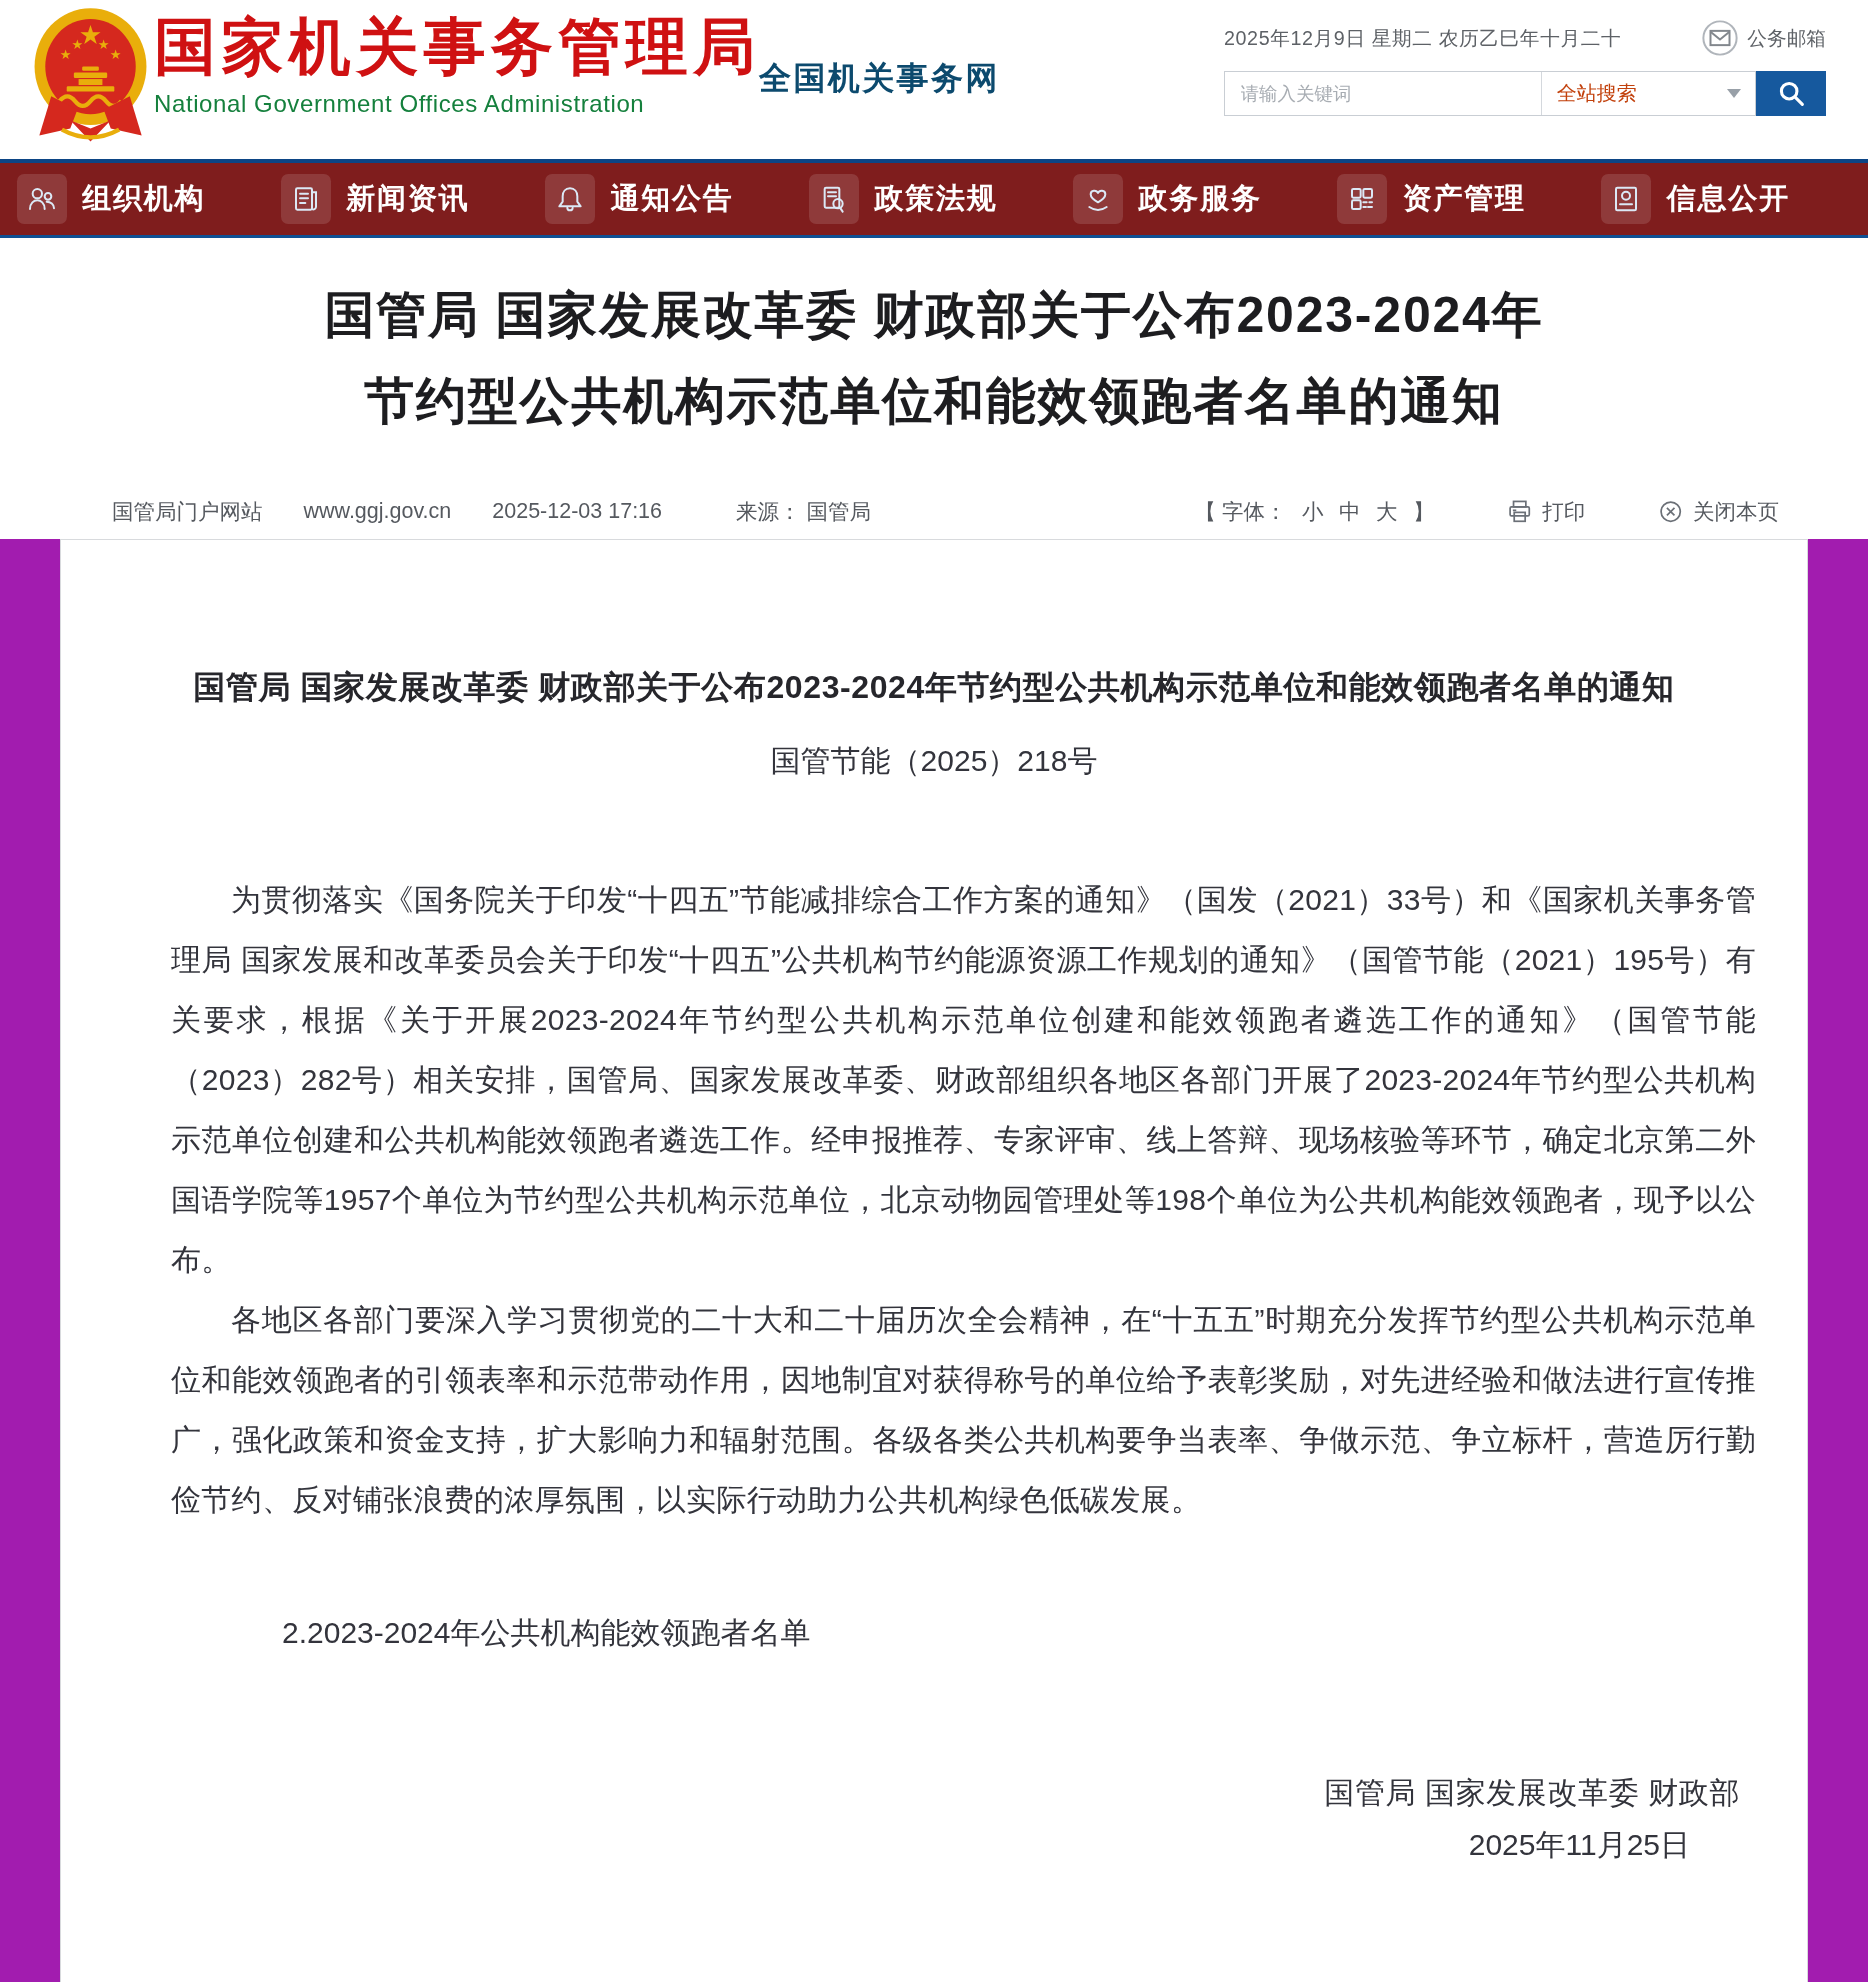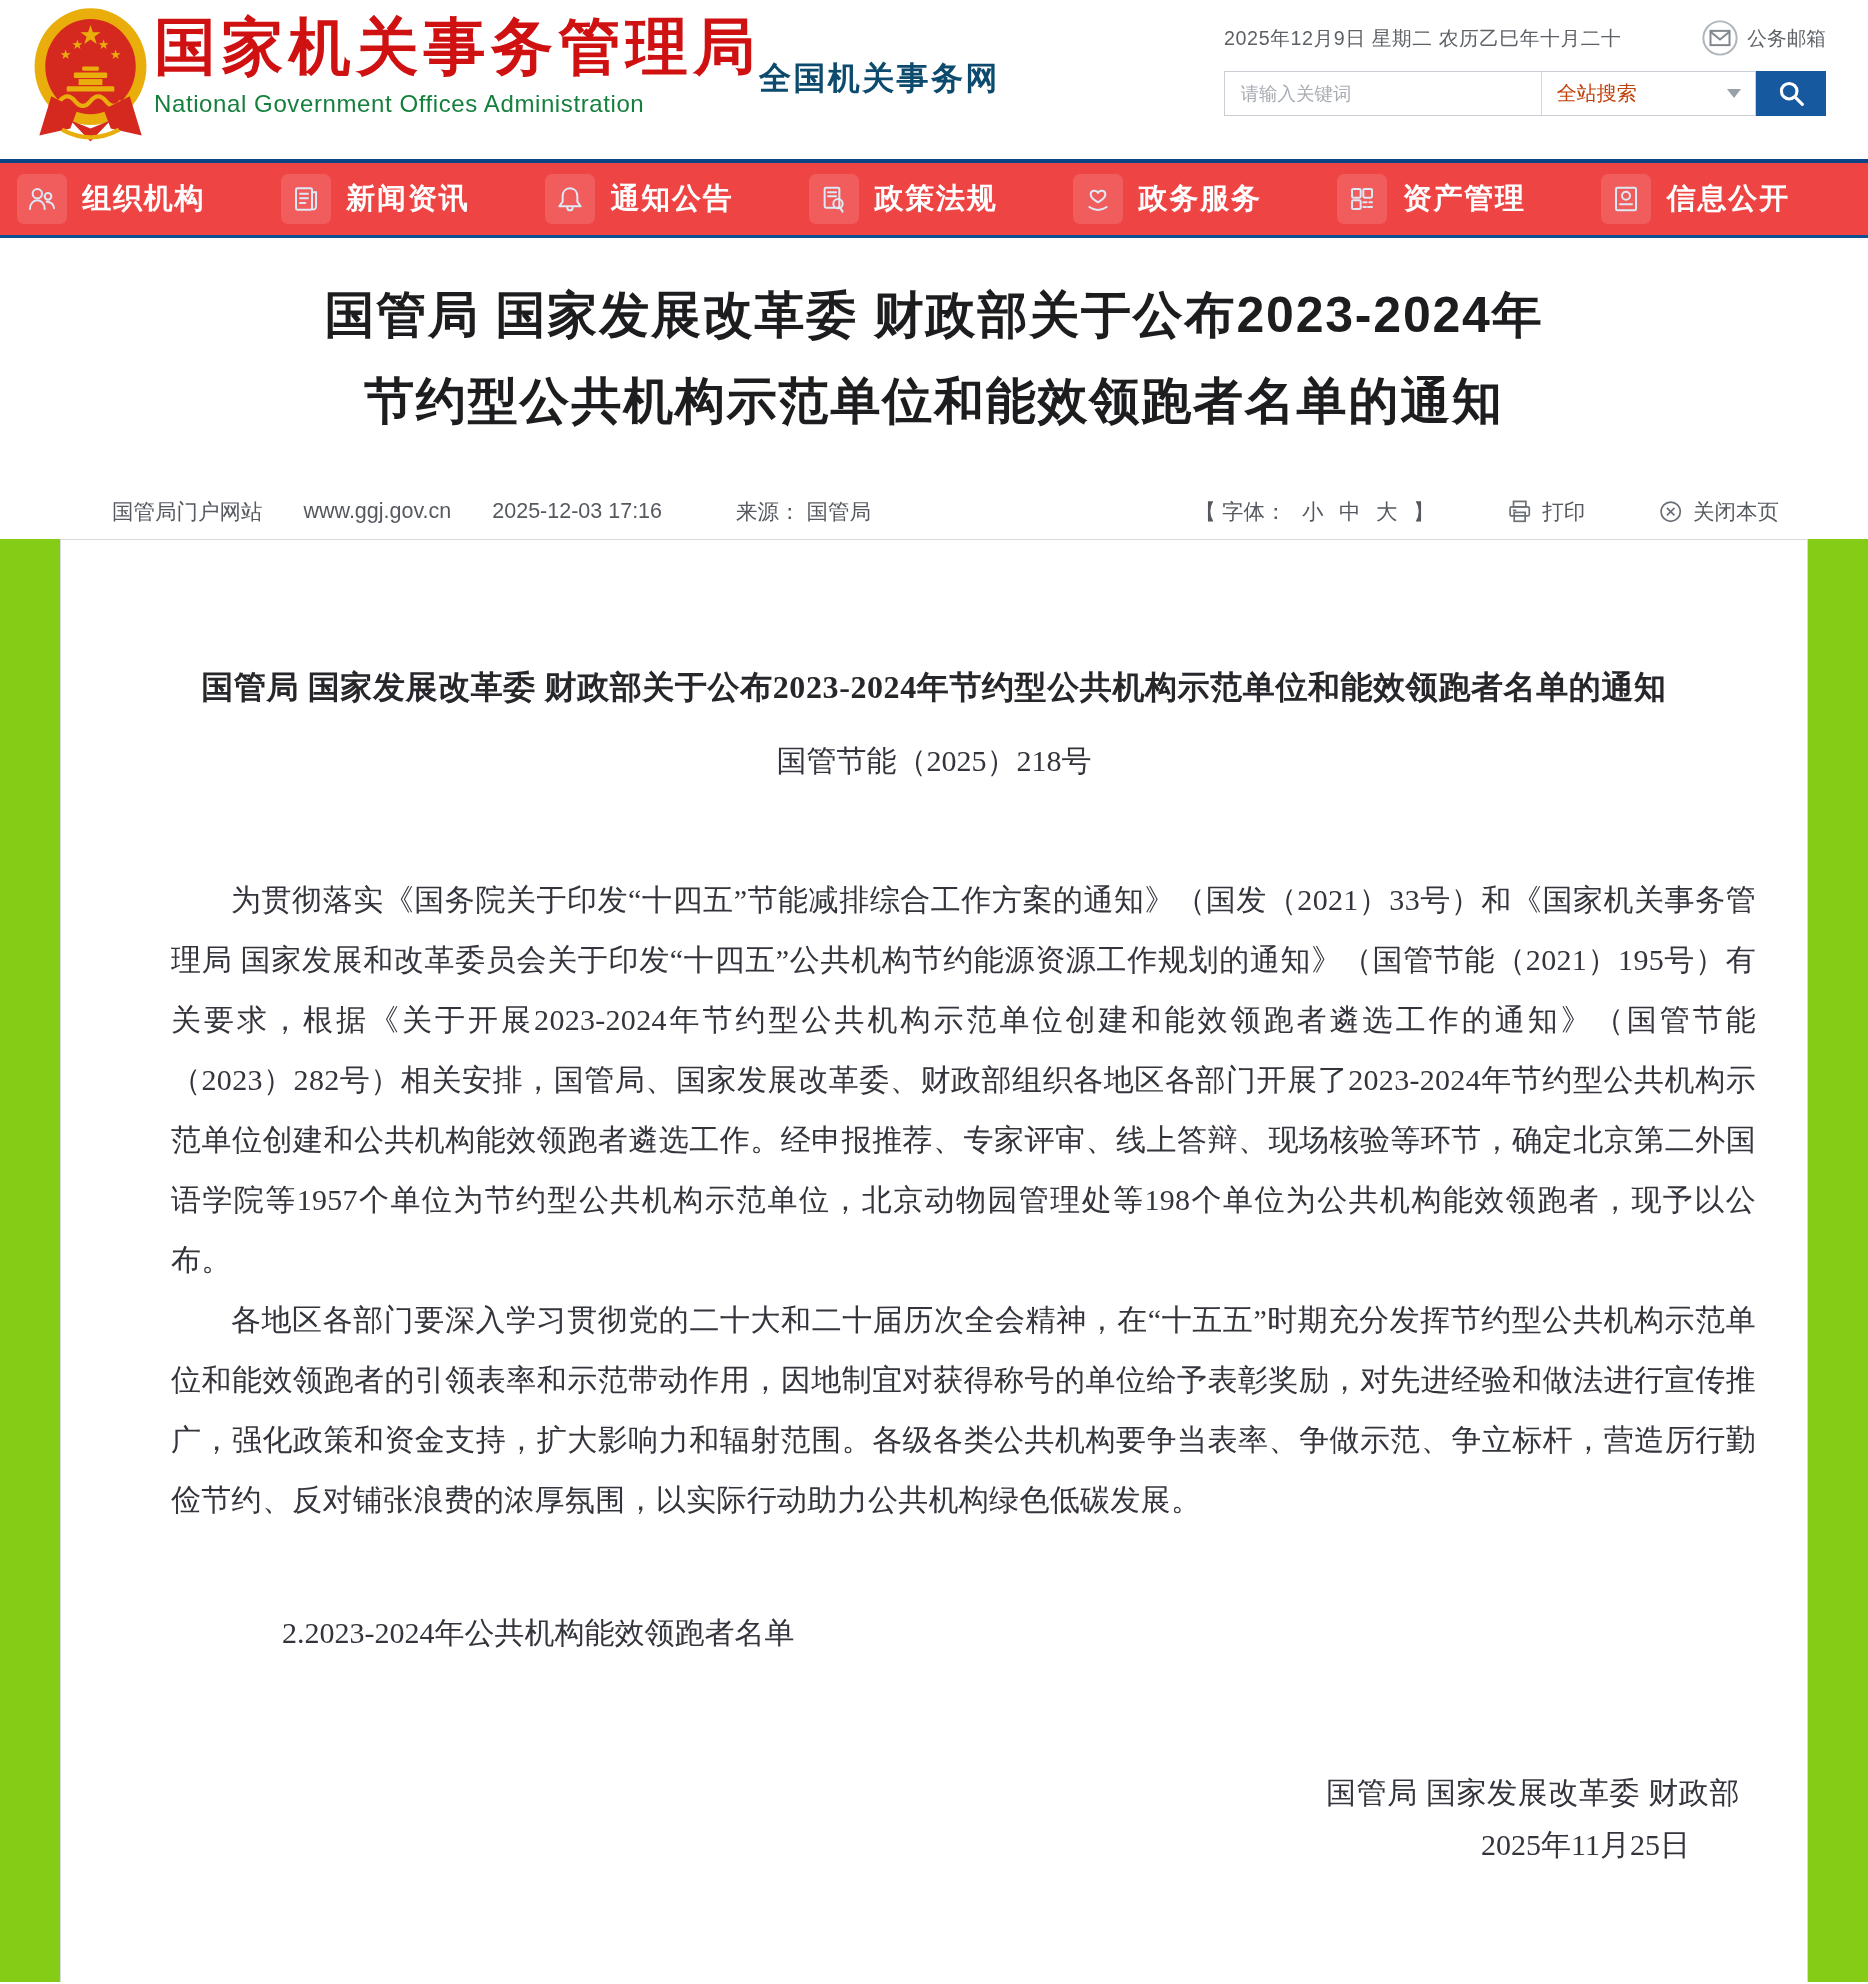--- a/index.html
+++ b/index.html
@@ -26,21 +26,21 @@
   .search-input::placeholder { color:#a8adb3; }
   .search-scope { flex:1; border-left:1.2px solid #d4d8dd; display:flex; align-items:center;
     justify-content:space-between; padding:0 14.3px; cursor:pointer; }
   .scope-label { font-size:20px; color:#c2410c; }
   .caret-down { width:0; height:0; border-left:7.8px solid transparent; border-right:7.8px solid transparent;
     border-top:9.5px solid #98a0a8; }
   .search-btn { width:70px; background:#16599e; display:flex; align-items:center; justify-content:center;
     border:none; cursor:pointer; }
 
   
-  .nav { height:79px; background:#ef4444; border-top:4.2px solid #0c4585; border-bottom:3.6px solid #0e5094;
+  .nav { height:79px; background:#7f1d1d; border-top:4.2px solid #0c4585; border-bottom:3.6px solid #0e5094;
     display:flex; align-items:center; justify-content:space-between; padding:0 78px 0 16.7px; }
   .nav-item { display:flex; align-items:center; gap:15.5px; cursor:pointer; }
   .nav-tile { width:50px; height:50px; border-radius:7.2px; background:rgba(255,255,255,0.13);
     display:flex; align-items:center; justify-content:center; }
   .nav-label { color:#ffffff; font-size:29px; font-weight:bold; letter-spacing:1.8px; }
 
   
   .title-section { height:246px; padding-top:52px; text-align:center; background:#fff; }
   .page-title-line { font-size:50px; font-weight:bold; color:#1d1d20; letter-spacing:1.8px; line-height:1; }
   .page-title-line + .page-title-line { margin-top:36px; }
@@ -50,21 +50,21 @@
     justify-content:space-between; padding:0 29px 0 52px; }
   .meta-left { display:flex; align-items:center; gap:41px; }
   .meta-item { font-size:21.5px; color:#55595f; }
   .meta-source { margin-left:33px; }
   .meta-right { display:flex; align-items:center; gap:72px; }
   .font-ctl { display:flex; align-items:center; gap:15.5px; font-size:21.5px; color:#55595f; }
   .font-opt { cursor:pointer; }
   .tool-btn { display:flex; align-items:center; gap:8.4px; cursor:pointer; font-size:21.5px; color:#55595f; }
 
   
-  .content-region { background:#84cc16;font-family:Liberation Serif, serif; }
+  .content-region { background:#a21caf; }
   .card { margin:0 60px; height:1443px; background:#ffffff; border:1.2px solid #d8dadd; border-bottom:none; }
   .doc-heading { margin-top:126px; text-align:center; font-size:32px; font-weight:bold;
     color:#26262b; letter-spacing:0.6px; padding:0 84px; }
   .doc-number { margin-top:31px; text-align:center; font-size:30px; color:#33343c; }
   .doc-body { margin-top:88px; }
   .doc-body p { font-size:30px; color:#33343c; line-height:60px; text-align:justify;
     margin:0 51px 0 110px; text-indent:60px; letter-spacing:0.3px; }
   .attachments { margin-top:73px; font-size:30px; color:#33343c; }
   .attach-line1 { margin-left:131px; line-height:60px; }
   .attach-line2 { margin-left:221px; margin-top:27px; line-height:60px; }

